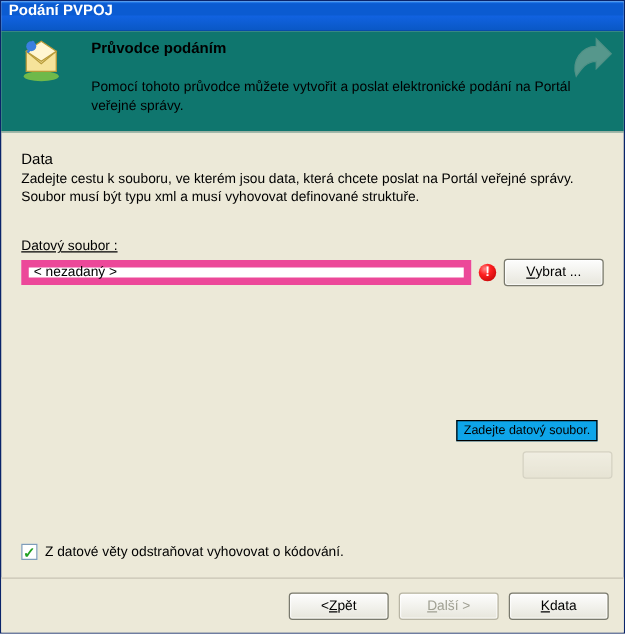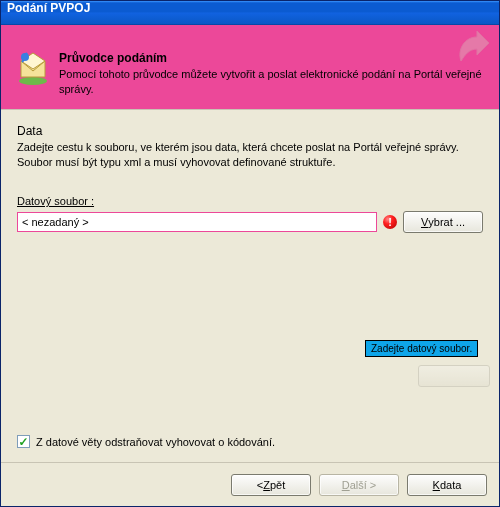--- a/index.html
+++ b/index.html
@@ -19,53 +19,53 @@
   .titlebar {
     height: 24px;
     background: linear-gradient(to bottom, #3a95ff 0%, #0b5bd1 8%, #0b5bd1 45%, #1162e0 50%, #0a58c6 95%, #063d8e 100%);
     color: #fff;
     display: flex; 
     padding: 0 6px;
     font-weight: bold;
     font-size: 12px;
   }
   .header {
-    background: #ec4899;
-    padding: 26px 14px 12px 14px;
+    background: #0f766e;
+    padding: 6px 14px 12px 14px;
     display: flex;
-    gap: 8px;
+    gap: 22px;
     border-bottom: 1px solid #c8c4b4;
     position: relative;
   }
   .header-icon {
     width: 36px; height: 36px;
     flex: 0 0 36px;
     display:flex; align-items:center; justify-content:center;
   }
   .header-text { flex: 1; }
   .header-title { font-weight: bold; font-size: 12px; color: #000; }
-  .header-desc { color: #000; margin-top: 2px; line-height: 1.35; }
+  .header-desc { color: #000; margin-top: 18px; line-height: 1.35; }
   .content {
     flex: 1;
     padding: 14px 16px 8px 16px;
     color: #000;
     position: relative;
     overflow: hidden;
   }
   .section-title { font-weight: normal; font-size: 12px; margin-bottom: 2px; }
   .section-desc { line-height: 1.35; margin-bottom: 26px; }
   .field-label { margin-bottom: 4px; text-decoration: underline; }
   .file-row {
     display: flex; align-items: center; gap: 6px;
   }
   .file-input {
     flex: 1;
     height: 20px;
     background: #fff;
-    border: 1px solid #ec4899;
+    border: 6px solid #ec4899;
     padding: 0 4px;
     display: flex; align-items: center;
     font-size: 11px;
     color: #000;
   }
   .error-ball {
     width: 14px; height: 14px;
     border-radius: 50%;
     background: radial-gradient(circle at 35% 30%, #ff8a8a 0%, #ff2020 35%, #b30000 100%);
     display: flex; align-items: center; justify-content: center;

